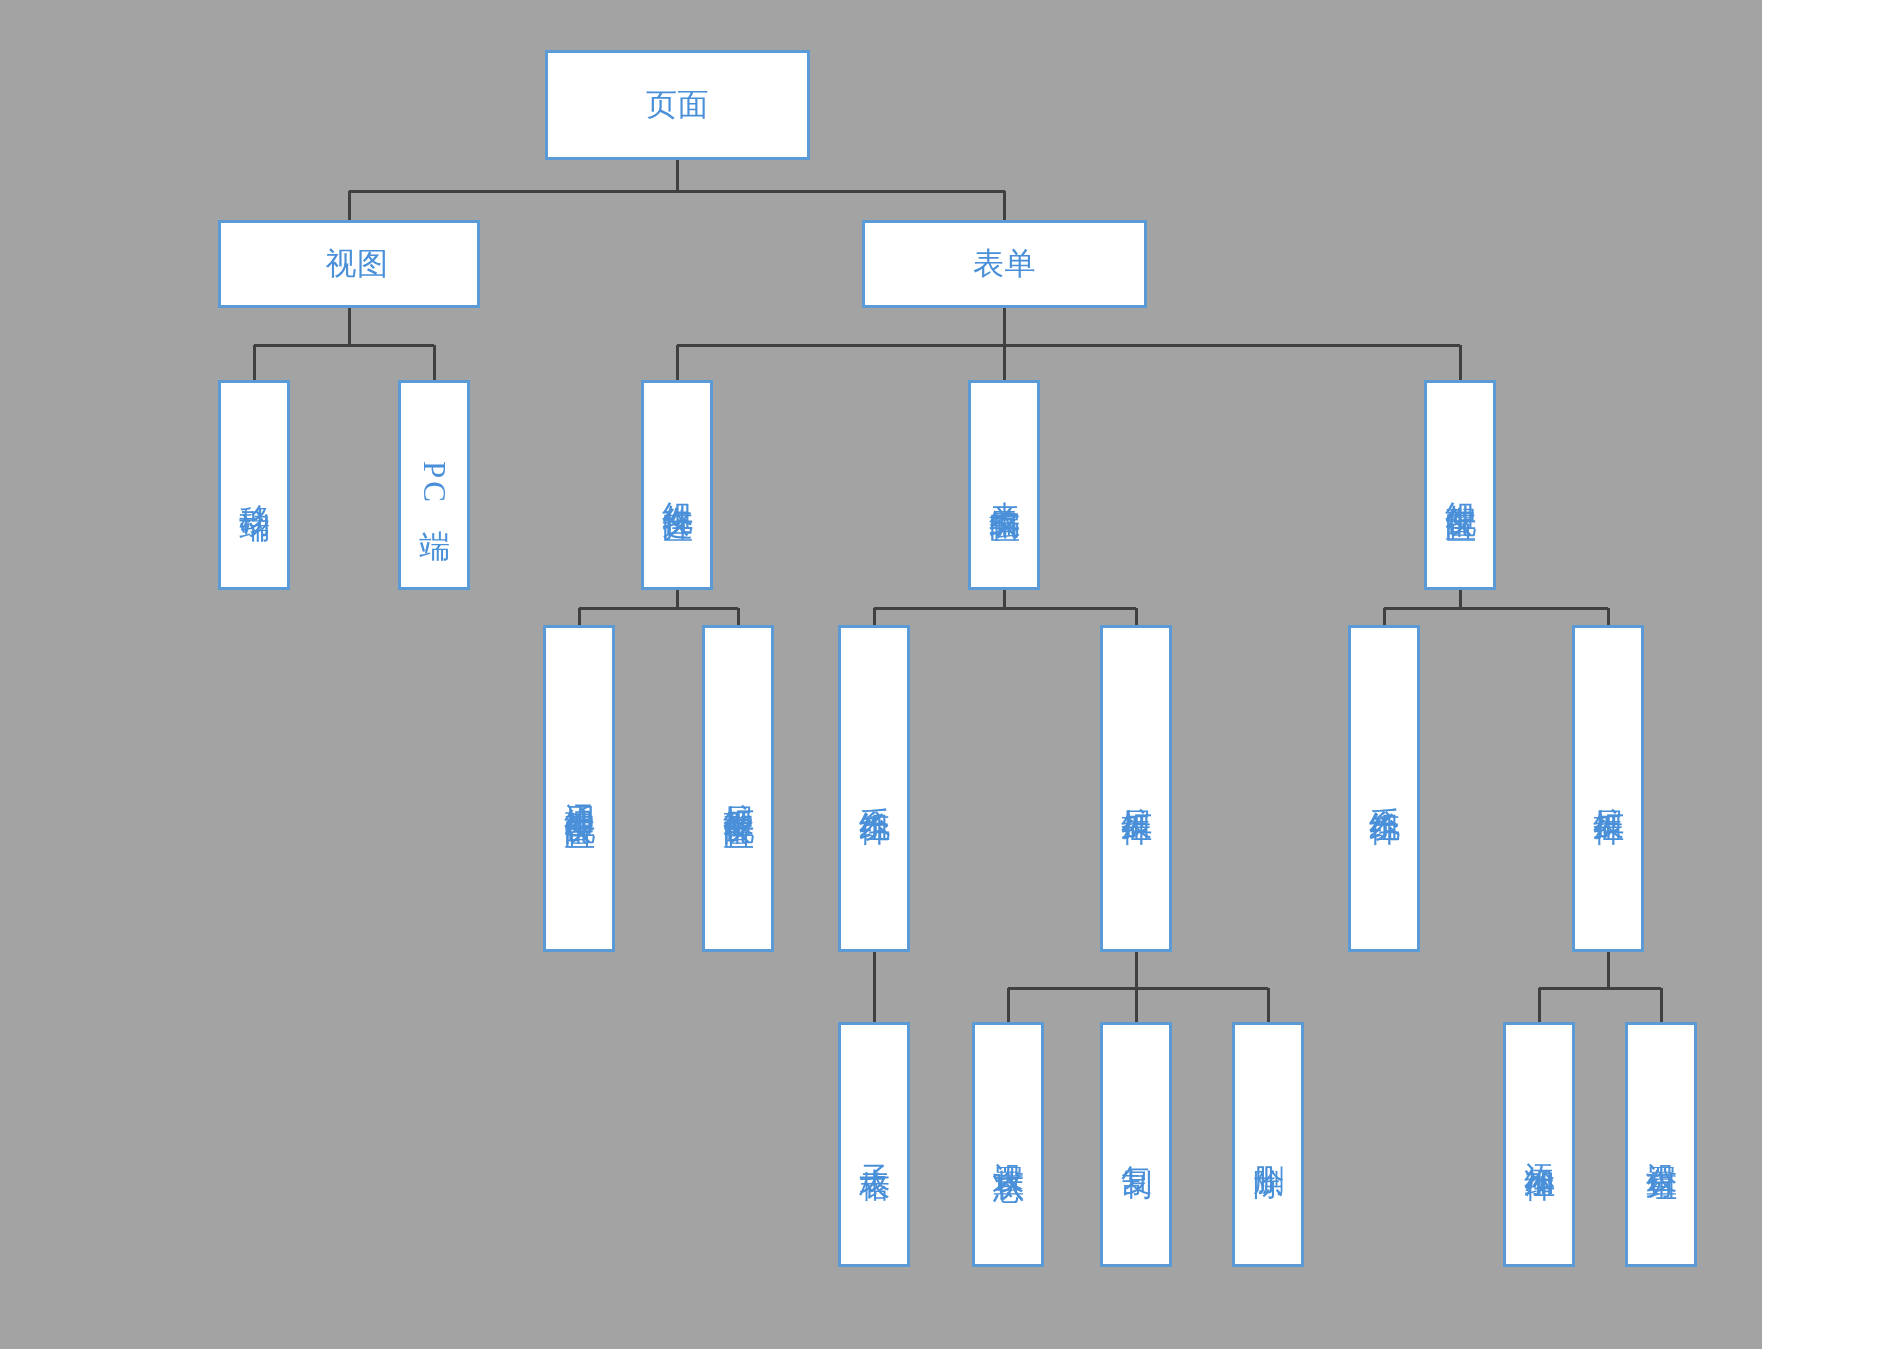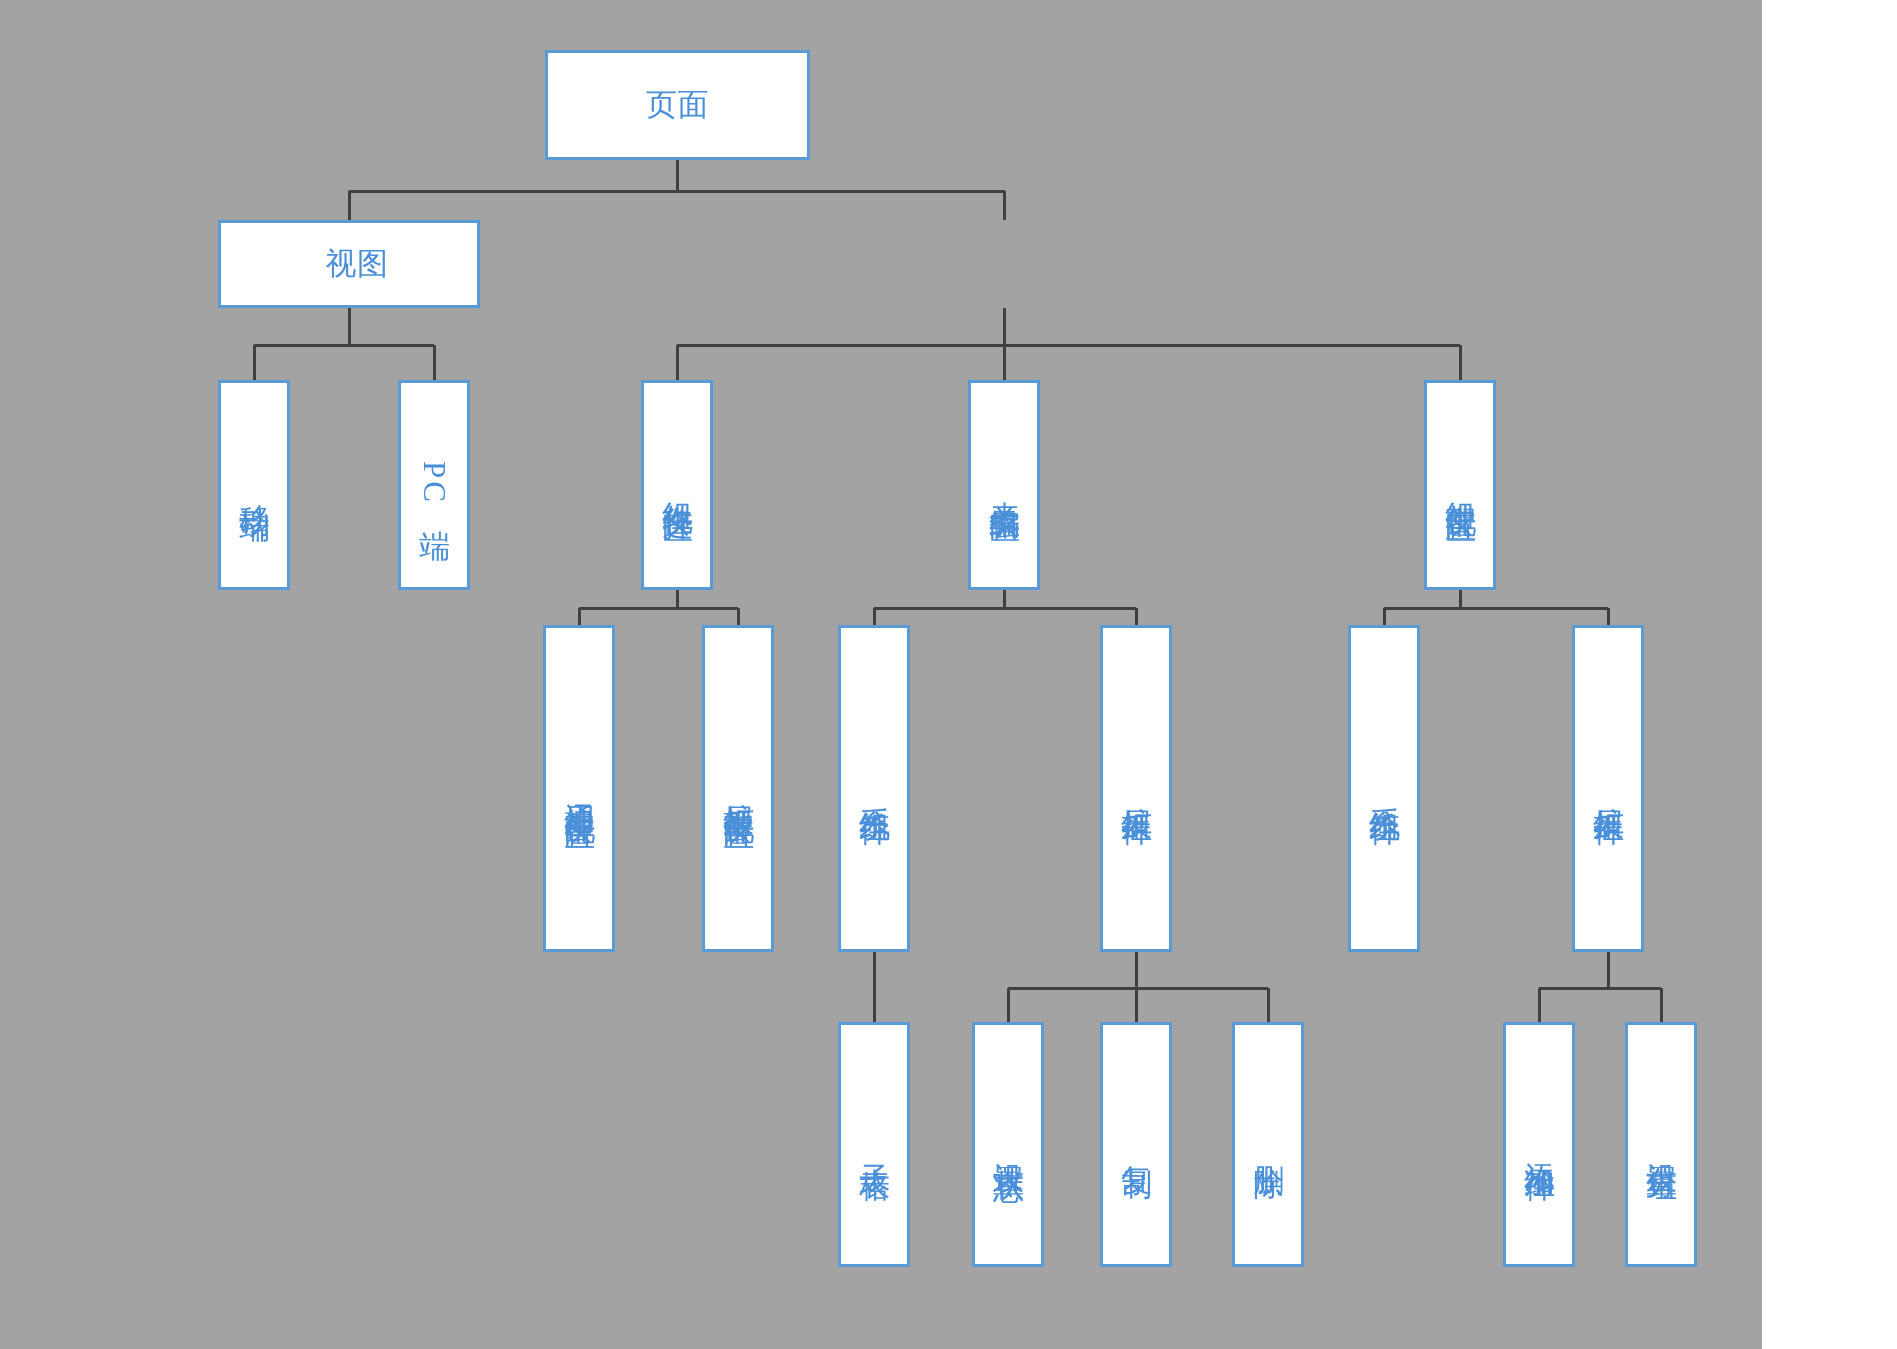--- a/index.html
+++ b/index.html
@@ -103,20 +103,23 @@
       <line x1="1539" y1="988.4" x2="1661" y2="988.4" stroke="#404040" stroke-width="3" shape-rendering="crispEdges"></line>
       <line x1="1539" y1="988.4" x2="1539" y2="1022" stroke="#404040" stroke-width="3" shape-rendering="crispEdges"></line>
       <line x1="1661" y1="988.4" x2="1661" y2="1022" stroke="#404040" stroke-width="3" shape-rendering="crispEdges"></line>
     </svg>
 <div class="node horiz" style="left: 545px; top: 50px; width: 265px; height: 110px; border-color: rgb(91, 155, 213); background: rgb(255, 255, 255);">
       <span class="node-label" style="color: rgb(74, 144, 217);">页面</span>
     </div>
     <div class="node horiz" style="left: 218px; top: 220px; width: 262px; height: 88px; border-color: rgb(91, 155, 213); background: rgb(255, 255, 255);">
       <span class="node-label" style="color: rgb(74, 144, 217); margin-left: 16px;">视图</span>
     </div>
+    <div class="node horiz" style="left: 862px; top: 220px; width: 285px; height: 88px; border-color: rgb(91, 155, 213); background: rgb(255, 255, 255);">
+      <span class="node-label" style="color: rgb(74, 144, 217);">表单</span>
+    </div>
     <div class="node vert" style="left: 218px; top: 380px; width: 72px; height: 210px; border-color: rgb(91, 155, 213); background: rgb(255, 255, 255);">
       <span class="node-label" style="color: rgb(74, 144, 217);">移动端</span>
     </div>
     <div class="node vert" style="left: 398px; top: 380px; width: 72px; height: 210px; border-color: rgb(91, 155, 213); background: rgb(255, 255, 255);">
       <span class="node-label has-latin" style="color: rgb(74, 144, 217);">PC端</span>
     </div>
     <div class="node vert" style="left: 641px; top: 380px; width: 72px; height: 210px; border-color: rgb(91, 155, 213); background: rgb(255, 255, 255);">
       <span class="node-label" style="color: rgb(74, 144, 217);">组件选择区</span>
     </div>
     <div class="node vert" style="left: 968px; top: 380px; width: 72px; height: 210px; border-color: rgb(91, 155, 213); background: rgb(255, 255, 255);">

